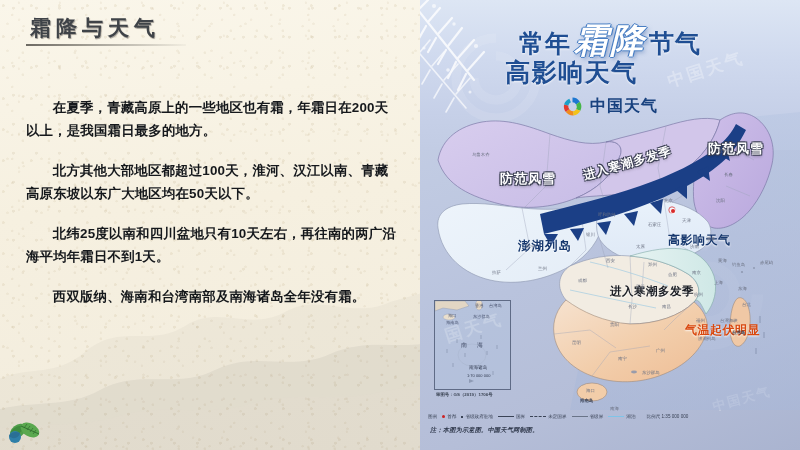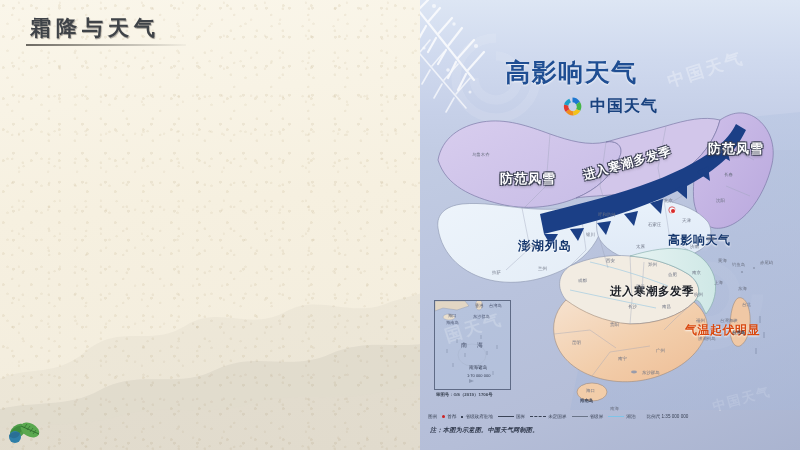--- a/index.html
+++ b/index.html
@@ -167,20 +167,26 @@
       <ellipse cx="26" cy="26" rx="10" ry="6.5" transform="rotate(28 26 26)" fill="#5aa84f"></ellipse>
       <path d="M17 22 L35 30" stroke="#2f6b2e" stroke-width="0.9" fill="none"></path>
       <path d="M20 24 L23 20 M23 26 L26 22 M26 28 L29 24 M29 30 L32 26" stroke="#2f6b2e" stroke-width="0.7"></path>
       <circle cx="11" cy="33" r="6" fill="#2f7fa8"></circle>
       <path d="M5 32 C7 28 12 27 16 29 C15 34 9 36 5 32 Z" fill="#2a6f95"></path>
     </svg>
 
     <div class="slide-title">霜降与天气</div>
     <div class="title-rule"></div>
 
+    <div class="body-copy">
+      <p>在夏季，青藏高原上的一些地区也有霜，年霜日在200天以上，是我国霜日最多的地方。</p>
+      <p>北方其他大部地区都超过100天，淮河、汉江以南、青藏高原东坡以东广大地区均在50天以下。</p>
+      <p>北纬25度以南和四川盆地只有10天左右，再往南的两广沿海平均年霜日不到1天。</p>
+      <p>西双版纳、海南和台湾南部及南海诸岛全年没有霜。</p>
+    </div>
   </div>
 
   <div class="right-panel">
 
     <div class="hdr-sky"></div>
 
     <svg class="frost-branch" viewBox="0 0 120 150">
       <g stroke="#ffffff" stroke-width="2.2" fill="none" opacity="0.92" stroke-linecap="round">
         <path d="M-4 4 L60 84"></path>
         <path d="M4 14 L14 4 M14 26 L26 12 M24 38 L38 22 M34 50 L48 32 M44 62 L60 44 M54 74 L70 56"></path>
@@ -332,20 +338,23 @@
       </g>
       <g fill="#8a94ac" opacity="0.85">
         <circle cx="322" cy="272" r="1.1"></circle>
           <circle cx="334" cy="268" r="1"></circle>
         <ellipse cx="214" cy="372" rx="3" ry="1.4"></ellipse>
       </g>
 
       <circle cx="252" cy="210" r="3.2" fill="none" stroke="#d92b2b" stroke-width="0.8" opacity="0.9"></circle>
     </svg>
 
+    <div class="map-title-1">
+      <span>常年</span><span class="hl">霜降</span><span>节气</span>
+    </div>
     <div class="map-title-2">高影响天气</div>
 
     <div class="brand">
       <svg class="brand-logo" viewBox="0 0 40 40">
         <g transform="translate(20,20)">
           <path d="M0 -17 A17 17 0 0 1 14 -9 L7 -4 A9 9 0 0 0 0 -8 Z" fill="#1d77d1"></path>
           <path d="M14 -9 A17 17 0 0 1 15 8 L7 5 A9 9 0 0 0 7 -4 Z" fill="#46b648"></path>
           <path d="M15 8 A17 17 0 0 1 2 17 L1 9 A9 9 0 0 0 7 5 Z" fill="#f3c319"></path>
           <path d="M2 17 A17 17 0 0 1 -13 10 L-6 5 A9 9 0 0 0 1 9 Z" fill="#f08b1d"></path>
           <path d="M-13 10 A17 17 0 0 1 -16 -4 L-8 -2 A9 9 0 0 0 -6 5 Z" fill="#e23b2e"></path>

